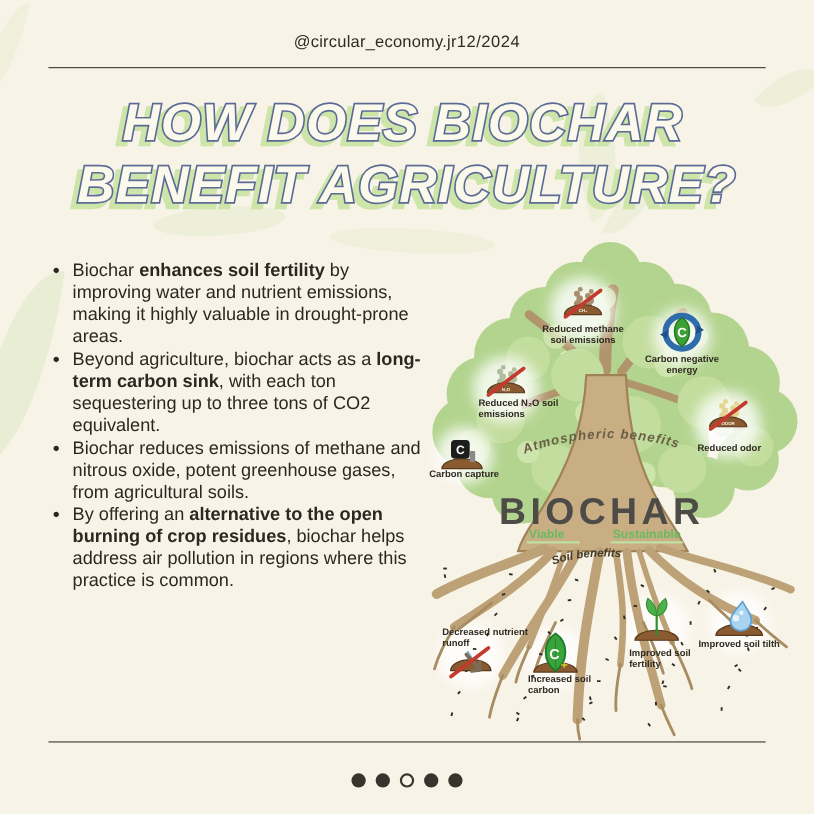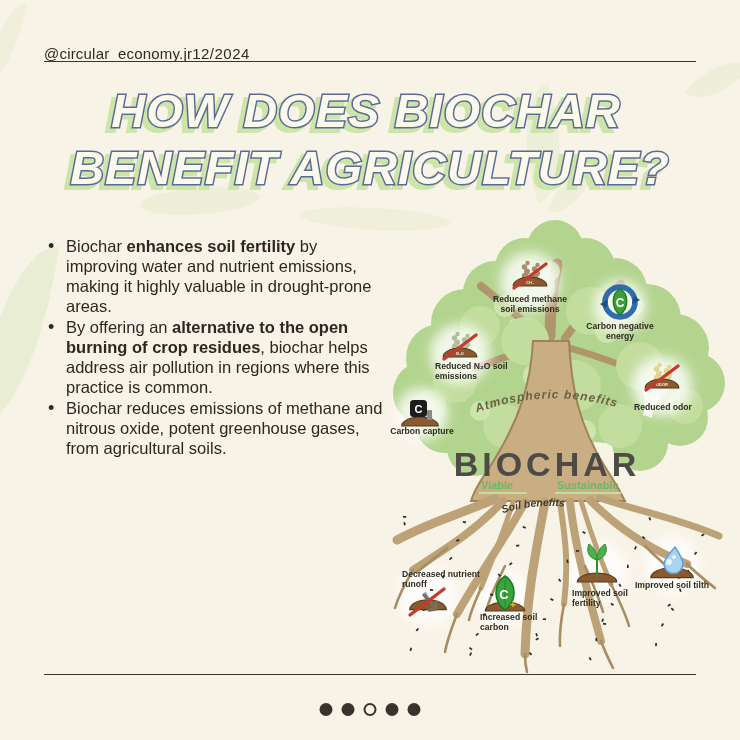--- a/index.html
+++ b/index.html
@@ -10,24 +10,24 @@
   .leaf{position:absolute;background:#dce8c4;opacity:.45;border-radius:100% 0 100% 0;}
   .leaf.l1{left:-14px;top:242px;width:60px;height:190px;transform:rotate(8deg);opacity:.55;}
   .leaf.l2{left:520px;top:88px;width:46px;height:110px;transform:rotate(-18deg);opacity:.4;}
   .leaf.l3{left:560px;top:150px;width:30px;height:70px;transform:rotate(24deg);opacity:.35;}
   .leaf.l4{left:700px;top:50px;width:34px;height:60px;transform:rotate(40deg);opacity:.4;}
   .leaf.l5{left:140px;top:188px;width:120px;height:26px;transform:rotate(-4deg);border-radius:50%;opacity:.4;}
   .leaf.l6{left:300px;top:208px;width:150px;height:22px;transform:rotate(3deg);border-radius:50%;opacity:.3;}
   .leaf.l7{left:-8px;top:0px;width:26px;height:90px;transform:rotate(12deg);opacity:.3;}
 
   
-  .header{position:absolute;left:44px;right:44px;top:30px;display:flex;justify-content:flex-start;align-items:baseline;color:#2e2b25;font-size:15px;}
+  .header{position:absolute;left:44px;right:44px;top:30px;display:flex;justify-content:center;align-items:baseline;color:#2e2b25;font-size:15px;}
   .header .handle{letter-spacing:.2px;}
   .header .doc-title{font-style:italic;font-weight:600;}
-  .header .date{letter-spacing:.5px;margin-top:15px;}
+  .header .date{letter-spacing:.5px;}
   .rule-top{position:absolute;left:44px;right:44px;top:61px;border:none;border-top:1.6px solid #3a362d;margin:0;}
   .rule-bottom{position:absolute;left:44px;right:44px;top:674px;border:none;border-top:1.6px solid #3a362d;margin:0;}
 
   
   .title-wrap{position:absolute;left:0;top:76px;width:740px;height:134px;}
   .title-wrap text{font-family:"Liberation Sans",sans-serif;font-weight:bold;font-style:italic;font-size:47px;letter-spacing:1px;}
   .title-shadow{fill:#cde5a8;stroke:#cde5a8;stroke-width:4;}
   .title-main{fill:#fbf8ec;stroke:#5c6b96;stroke-width:3;paint-order:stroke;}
 
   
@@ -74,22 +74,23 @@
   <svg class="title-wrap" viewBox="0 0 740 134">
     <text class="title-shadow" x="366" y="51" text-anchor="middle" transform="translate(-5,4)">HOW DOES BIOCHAR</text>
     <text class="title-shadow" x="370" y="108" text-anchor="middle" transform="translate(-5,4)">BENEFIT AGRICULTURE?</text>
     <text class="title-main" x="366" y="51" text-anchor="middle">HOW DOES BIOCHAR</text>
     <text class="title-main" x="370" y="108" text-anchor="middle">BENEFIT AGRICULTURE?</text>
   </svg>
 
   <div class="benefits">
     <ul>
         <li><span>Biochar </span><b>enhances soil fertility</b><span> by improving water and nutrient emissions, making it highly valuable in drought-prone areas.</span></li>
+        <li><span>Beyond agriculture, biochar acts as a </span><b>long-term carbon sink</b><span>, with each ton sequestering up to three tons of CO2 equivalent.</span></li>
+        <li><span>Biochar reduces emissions of methane and nitrous oxide, potent greenhouse gases, from agricultural soils.</span></li>
         <li><span>By offering an </span><b>alternative to the open burning of crop residues</b><span>, biochar helps address air pollution in regions where this practice is common.</span></li>
-        <li><span>Biochar reduces emissions of methane and nitrous oxide, potent greenhouse gases, from agricultural soils.</span></li>
       </ul>
   </div>
 
   <div class="tree-wrap">
   <svg width="352" height="462" viewBox="0 0 352 462">
     <defs>
       <filter id="soft" x="-60%" y="-60%" width="220%" height="220%">
             <feGaussianBlur stdDeviation="6"></feGaussianBlur>
           </filter>
       <path id="arcA" d="M 88,198 Q 160,170 234,192" fill="none"></path>

